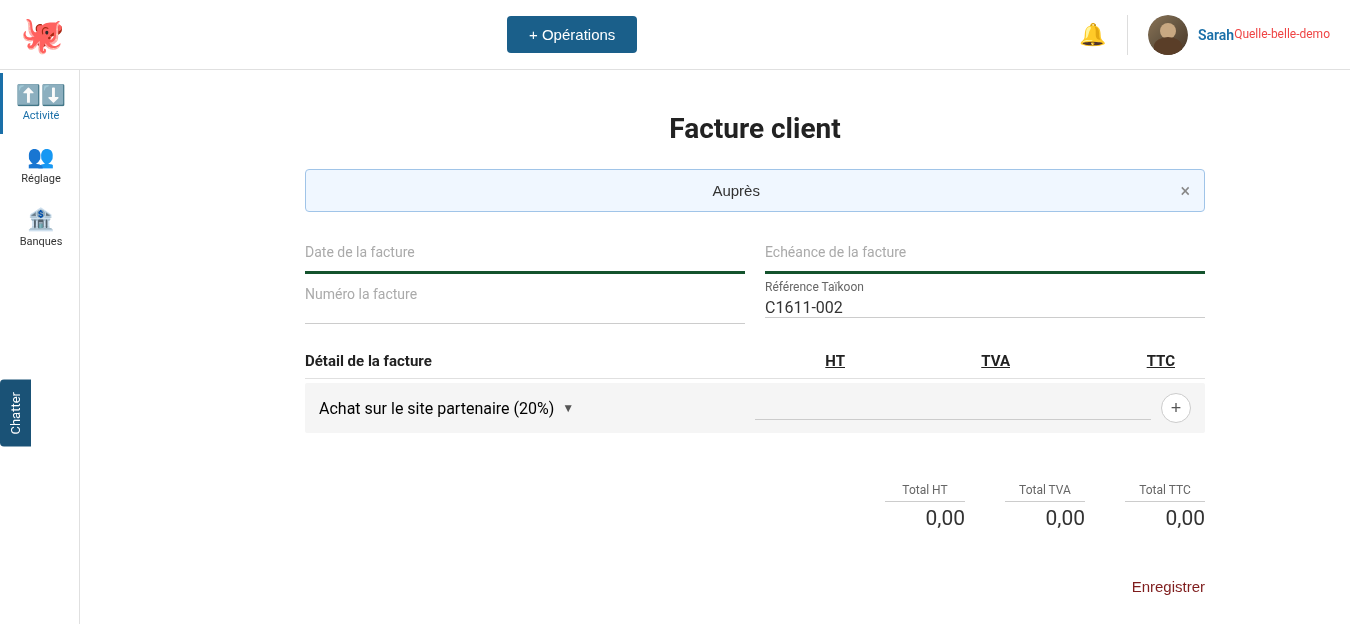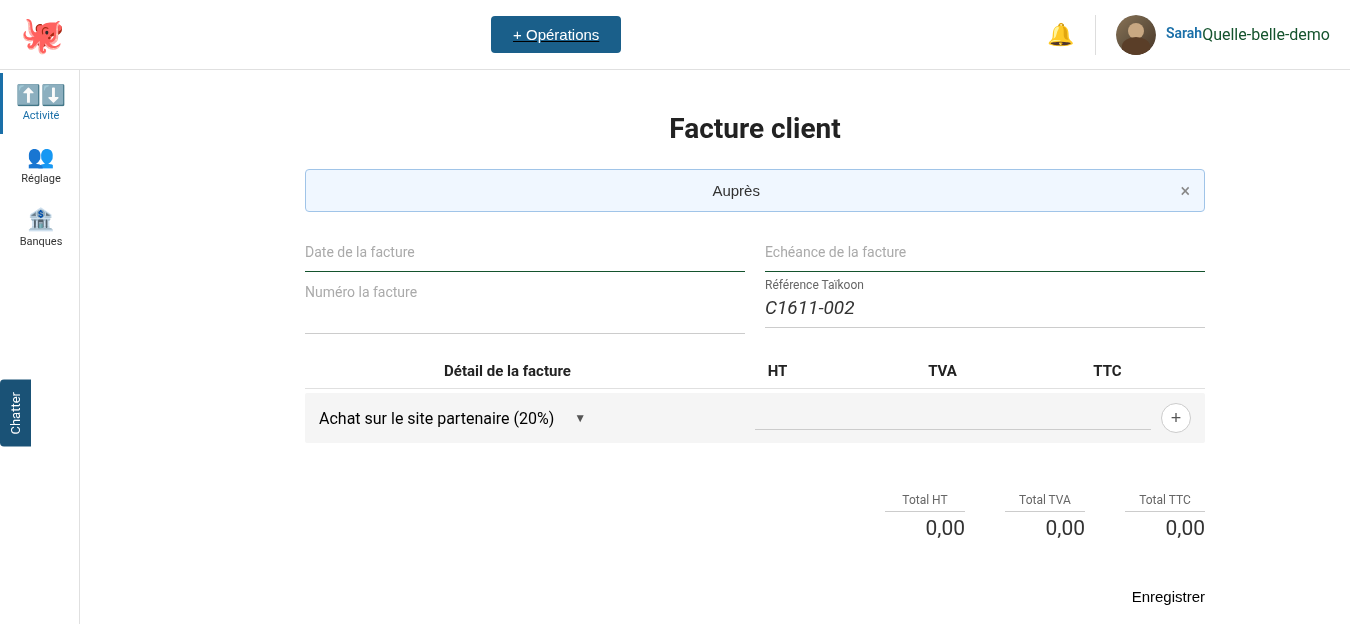--- a/index.html
+++ b/index.html
@@ -65,21 +65,21 @@
       background: #fff;
       border-bottom: 1px solid #e0e0e0;
       display: flex;
       align-items: center;
       justify-content: space-between;
       padding: 0 20px;
       z-index: 100;
     }
     .header-logo { display: flex; align-items: center; }
     .header-logo .octopus { font-size: 36px; }
-    .header-center { display: flex; align-items: center; gap: 20px; text-decoration: underline; }
+    .header-center { display: flex; align-items: center; gap: 20px; }
     .ops-button {
       background: #1a5f8a;
       color: #fff;
       border: none;
       border-radius: 4px;
       padding: 10px 22px;
       font-size: 15px;
       font-weight: 500;
       cursor: pointer;
       display: flex;
@@ -111,21 +111,21 @@
     .user-avatar-img::after {
       content: '';
       position: absolute;
       bottom: 0; left: 50%; transform: translateX(-50%);
       width: 28px; height: 18px;
       background: #5a3e28;
       border-radius: 50% 50% 0 0;
     }
     .user-text { display: flex; }
     .user-name { font-size: 14px; font-weight: 600; color: #1a6fa8; }
-    .user-company { font-size: 16px; color: #14532d; }
+    .user-company { font-size: 12px; color: #ef4444; }
     .header-divider { width: 1px; height: 40px; background: #ddd; }
 
     
     .main-wrapper {
       display: flex;
       flex-direction: column;
       flex: 1;
       margin-top: 70px;
       margin-left: 80px;
     }
@@ -172,21 +172,21 @@
       line-height: 1;
     }
 
     .fields-row {
       display: flex;
       gap: 0;
       margin-bottom: 0;
     }
     .field-half {
       flex: 1;
-      border-bottom: 1px solid #14532d;
+      border-bottom: 3px solid #14532d;
       padding: 10px 0;
       margin-right: 20px;
     }
     .field-half:last-child { margin-right: 0; }
     .field-placeholder {
       color: #aaa;
       font-size: 14px;
     }
 
     .fields-row2 {
@@ -203,50 +203,48 @@
     .field-right {
       flex: 1;
       padding: 6px 0;
     }
     .field-right-label {
       font-size: 12px;
       color: #666;
       margin-bottom: 4px;
     }
     .field-right-value {
-      font-size: 19px;
+      font-size: 16px;
       color: #333;
       border-bottom: 1px solid #ccc;
-      padding-bottom: 8px;
-      font-style: italic;
     }
 
     
     .detail-section { margin-top: 10px; }
     .detail-header {
       display: flex;
       align-items: center;
       padding: 8px 0;
       font-weight: 700;
       font-size: 15px;
       color: #222;
       border-bottom: 1px solid #e0e0e0;
     }
-    .detail-header .col-desc { flex: 3; text-align: center; }
-    .detail-header .col-num { flex: 1; text-align: center; padding-right: 30px; }
+    .detail-header .col-desc { flex: 3; }
+    .detail-header .col-num { flex: 1; text-align: right; padding-right: 30px; text-decoration: underline; }
 
     .detail-row {
       display: flex;
       align-items: center;
       background: #f5f5f5;
       padding: 10px 14px;
       margin-top: 4px;
       border-radius: 2px;
     }
-    .detail-row .col-desc { flex: 3; display: flex; align-items: center; gap: 20px; }
+    .detail-row .col-desc { flex: 3; display: flex; align-items: center; gap: 8px; }
     .detail-row .col-ht { flex: 1; }
     .detail-row .col-tva { flex: 1; }
     .detail-row .col-ttc { flex: 1; display: flex; align-items: center; justify-content: flex-end; gap: 10px; }
     .add-line-btn {
       width: 30px; height: 30px;
       border-radius: 50%;
       border: 1px solid #ccc;
       background: #fff;
       cursor: pointer;
       font-size: 18px;
@@ -268,21 +266,21 @@
 
     
     .save-row {
       display: flex;
       justify-content: flex-end;
       margin-top: 30px;
     }
     .save-btn {
       background: transparent;
       border: none;
-      color: #000000;
+      color: #7f1d1d;
       font-size: 15px;
       cursor: pointer;
       padding: 8px 0;
     }
 
     
     .dropdown-arrow { font-size: 12px; color: #555; cursor: pointer; }
   </style>
 </head>
 <body>

